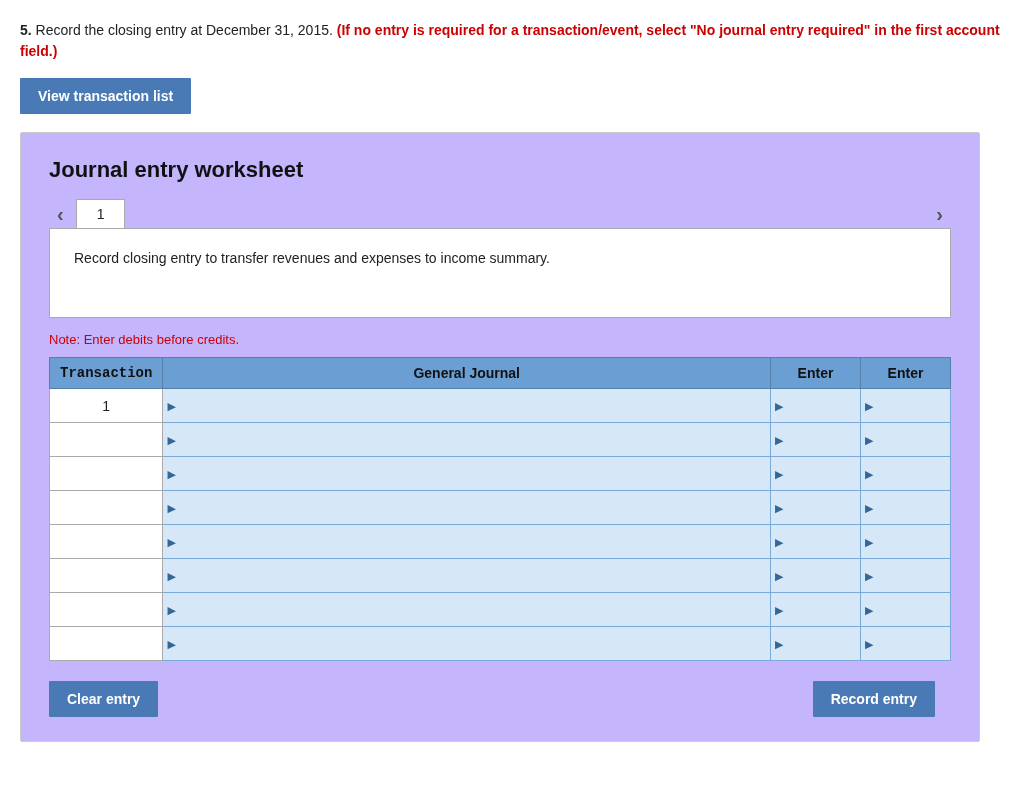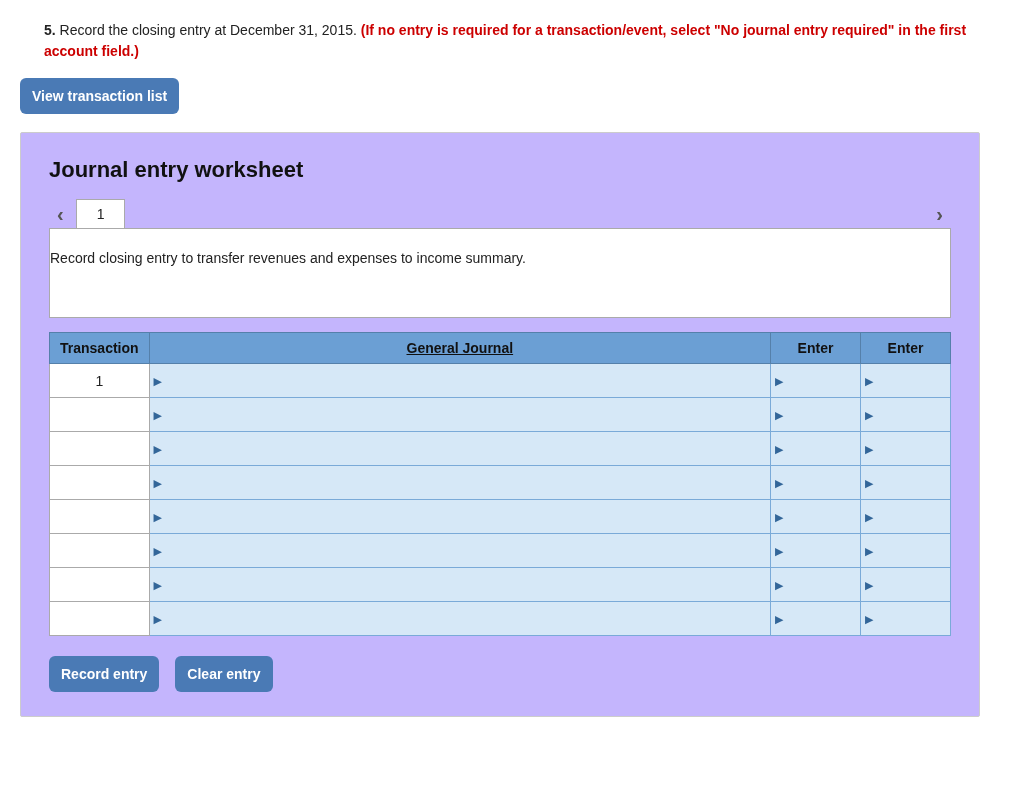--- a/index.html
+++ b/index.html
@@ -6,38 +6,37 @@
     body {
       font-family: Arial, sans-serif;
       font-size: 14px;
       background: #fff;
       padding: 20px;
       color: #222;
     }
     .instruction {
       margin-bottom: 16px;
       line-height: 1.5;
-      margin-left: 24px;
     }
     .instruction .number {
       font-weight: bold;
     }
     .instruction .red-text {
       color: #cc0000;
       font-weight: bold;
     }
     .btn-blue {
       background-color: #4a7ab5;
       color: #fff;
       border: none;
-      padding: 10px 12px;
+      padding: 10px 18px;
       cursor: pointer;
       font-size: 14px;
       font-weight: bold;
-      border-radius: 6px;
+      border-radius: 1px;
     }
     .view-transaction-btn {
       margin-bottom: 18px;
     }
     .worksheet-container {
       background: #c4b5fd;
       border: 1px solid #ccc;
       padding: 24px 28px 24px 28px;
       border-radius: 2px;
       max-width: 960px;
@@ -70,21 +69,21 @@
       padding: 6px 20px;
       font-size: 14px;
       min-width: 40px;
       text-align: center;
       cursor: pointer;
       margin-left: 4px;
     }
     .description-box {
       border: 1px solid #aaa;
       background: #fff;
-      padding: 18px 0;
+      padding: 18px 24px;
       margin-bottom: 14px;
       min-height: 90px;
       font-size: 14px;
       line-height: 1.6;
       color: #222;
     }
     .note-text {
       color: #cc0000;
       font-size: 13px;
       margin-bottom: 10px;
@@ -98,24 +97,24 @@
       background: #6b9fd4;
       color: #111;
       font-weight: bold;
       border: 1px solid #5580aa;
       padding: 7px 10px;
       text-align: center;
       font-size: 14px;
     }
     .journal-table thead tr th:first-child {
       width: 92px;
+      font-family: Liberation Mono, monospace;
     }
     .journal-table thead tr th:nth-child(2) {
       width: auto;
-      text-decoration: underline;
     }
     .journal-table thead tr th:nth-child(3),
     .journal-table thead tr th:nth-child(4) {
       width: 90px;
     }
     .journal-table tbody tr td {
       border: 1px solid #7aaad8;
       background: #d6e8f7;
       height: 34px;
       padding: 0 6px;
@@ -184,20 +183,21 @@
   <div class="worksheet-title">Journal entry worksheet</div>
 
   <div class="tab-nav">
     <span class="tab-arrow">‹</span>
     <div class="tab-item">1</div>
     <span class="tab-arrow" style="margin-left: auto;">›</span>
   </div>
 
   <div class="description-box">Record closing entry to transfer revenues and expenses to income summary.</div>
 
+  <div class="note-text">Note: Enter debits before credits.</div>
 
   <table class="journal-table">
     <thead>
       <tr>
         <th>Transaction</th>
         <th>General Journal</th>
         <th>Enter</th>
         <th>Enter</th>
       </tr>
     </thead>
@@ -247,16 +247,16 @@
         <tr>
           <td></td>
           <td class="has-arrow"><input type="text" style=""></td>
           <td class="has-arrow"><input type="text" style=""></td>
           <td class="has-arrow"><input type="text" style=""></td>
         </tr>
       </tbody>
   </table>
 
   <div class="btn-row">
+    <button class="btn-blue btn-clear">Clear entry</button>
     <button class="btn-blue btn-record">Record entry</button>
-    <button class="btn-blue btn-clear">Clear entry</button>
   </div>
 </div>
 
 </body></html>

